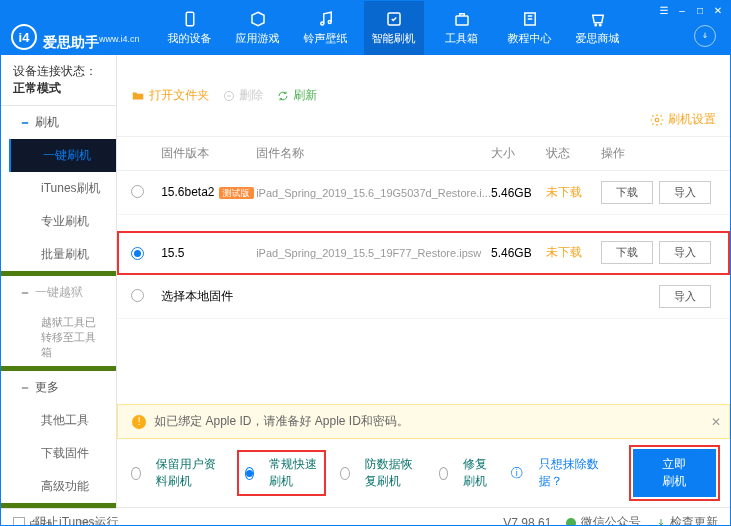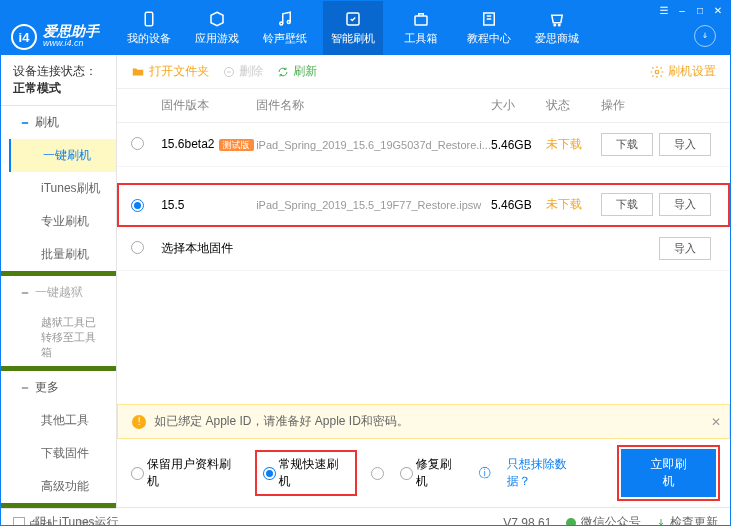--- a/index.html
+++ b/index.html
@@ -1,48 +1,48 @@
 <!DOCTYPE html>
 <html><head>
 <meta charset="utf-8">
 <style>
 *{box-sizing:border-box;margin:0;padding:0;font-family:"Microsoft YaHei",sans-serif;font-size:12px;}
 body{background:#fff;width:731px;height:526px;overflow:hidden;border:1px solid #0a7ef2;}
 .header{background:#0a7ef2;height:54px;display:flex;align-items:center;color:#fff;padding:0 10px;position:relative;}
-.logo{display:flex;align-items:flex-start;gap:6px;margin-right:20px;margin-top:18px;}
+.logo{display:flex;align-items:flex-end;gap:6px;margin-right:20px;margin-top:18px;}
 .logo-circle{width:26px;height:26px;border:2px solid #fff;border-radius:50%;display:flex;align-items:center;justify-content:center;font-weight:bold;font-size:13px;}
-.logo-txt{display:flex;flex-direction:column;line-height:1.1;font-style:italic;}
+.logo-txt{display:flex;flex-direction:row;line-height:1.1;}
 .logo-main{font-size:14px;font-weight:bold;}
 .logo-sub{font-size:9px;opacity:.9;}
 .nav{display:flex;gap:8px;flex:1;}
 .nav-item{display:flex;flex-direction:column;align-items:center;justify-content:center;width:60px;height:54px;cursor:pointer;}
 .nav-item.active{background:#0968d0;}
 .nav-icon{width:18px;height:18px;margin-bottom:3px;}
 .nav-lbl{font-size:11px;}
 .win-ctrl{position:absolute;right:6px;top:4px;display:flex;gap:6px;}
 .win-btn{width:12px;height:12px;color:#fff;cursor:pointer;font-size:10px;line-height:12px;text-align:center;}
 .dl-circle{position:absolute;right:14px;top:24px;width:22px;height:22px;border:1px solid rgba(255,255,255,.6);border-radius:50%;display:flex;align-items:center;justify-content:center;}
 .body{display:flex;height:452px;}
 .sidebar{width:155px;border-right:1px solid #e5e5e5;display:flex;flex-direction:column;}
 .status-bar{padding:8px 12px;border-bottom:1px solid #e5e5e5;font-size:11px;color:#333;}
 .status-bar b{color:#333;}
 .side-sec{border-bottom:5px solid #4d7c0f;padding-left:8px;}
 .side-head{padding:8px 12px;display:flex;align-items:center;gap:6px;color:#555;}
 .side-item{padding:8px 12px 8px 32px;color:#666;cursor:pointer;}
-.side-item.active{background:#fef9c3;color:#0a7ef2;border-left:2px solid #0a7ef2;}
+.side-item.active{background:#0f172a;color:#0a7ef2;border-left:2px solid #0a7ef2;}
 .collapse-ico{width:8px;height:8px;display:inline-block;}
 .side-small{padding:6px 12px 6px 32px;font-size:11px;color:#999;}
 .side-fill{flex:1;}
 .side-auto{padding:8px 12px;border-top:1px solid #e5e5e5;display:flex;align-items:center;gap:8px;font-size:11px;color:#666;}
 .chk{width:12px;height:12px;border:1px solid #aaa;}
 .main{flex:1;display:flex;flex-direction:column;}
 .toolbar{padding:8px 14px;display:flex;align-items:center;gap:14px;border-bottom:1px solid #eee;}
 .tb-item{display:flex;align-items:center;gap:4px;color:#666;cursor:pointer;}
 .tb-item.primary{color:#f5a623;}
-.tb-right{margin-left:auto;color:#f5a623;display:flex;align-items:center;gap:4px;}
+.tb-right{margin-left:auto;color:#f5a623;display:flex;align-items:center;gap:4px;margin-top:48px;}
 .table-head{display:flex;padding:8px 14px;font-size:11px;color:#888;border-bottom:1px solid #eee;}
 .col-radio{width:30px;}
 .col-ver{width:95px;}
 .col-name{flex:1;}
 .col-size{width:55px;}
 .col-stat{width:55px;}
 .col-act{width:115px;display:flex;gap:6px;}
 .row{display:flex;align-items:center;padding:10px 14px;border-bottom:1px solid #f5f5f5;}
 .row.highlight{outline:2px solid #e33;outline-offset:-2px;margin-top:16px;}
 .radio{width:13px;height:13px;border:1px solid #aaa;border-radius:50%;display:inline-flex;align-items:center;justify-content:center;}
@@ -50,21 +50,21 @@
 .radio.on::after{content:"";width:7px;height:7px;background:#0a7ef2;border-radius:50%;}
 .badge-beta{background:#ff8c3a;color:#fff;font-size:9px;padding:1px 4px;border-radius:2px;margin-left:4px;}
 .fname{color:#999;font-size:11px;overflow:hidden;text-overflow:ellipsis;white-space:nowrap;}
 .stat-orange{color:#f5a623;}
 .btn-sm{border:1px solid #ccc;background:#fff;padding:3px 14px;font-size:11px;color:#555;cursor:pointer;}
 .spacer{flex:1;}
 .warn-bar{background:#fffbe6;border:1px solid #ffe58f;padding:8px 14px;display:flex;align-items:center;gap:8px;font-size:11px;color:#666;position:relative;}
 .warn-ico{width:14px;height:14px;background:#faad14;border-radius:50%;color:#fff;text-align:center;line-height:14px;font-size:10px;}
 .warn-close{position:absolute;right:8px;color:#999;cursor:pointer;}
 .mode-bar{padding:10px 14px;display:flex;align-items:center;gap:16px;font-size:11px;}
-.mode-opt{display:flex;align-items:center;gap:3px;color:#000000;cursor:pointer;justify-content:space-between;}
+.mode-opt{display:flex;align-items:center;gap:15px;color:#0f766e;cursor:pointer;justify-content:space-between;}
 .mode-opt.highlight{outline:2px solid #e33;padding:4px 6px;}
 .link-blue{color:#0a7ef2;}
 .btn-primary{background:#0a7ef2;color:#ffffff;padding:7px 24px;border:none;cursor:pointer;outline:2px solid #e33;outline-offset:2px;}
 .footer{border-top:1px solid #e5e5e5;padding:6px 12px;display:flex;align-items:center;gap:10px;font-size:11px;color:#666;}
 .footer .right{margin-left:auto;display:flex;gap:14px;align-items:center;}
 svg{display:block;}
 </style>
 </head>
 <body>
 
@@ -271,20 +271,21 @@
       <div class="mode-opt">
           <span class="radio"></span>
           <span>保留用户资料刷机</span>
         </div>
       <div class="mode-opt highlight">
           <span class="radio on"></span>
           <span>常规快速刷机</span>
         </div>
       <div class="mode-opt">
           <span class="radio"></span>
+          <span>防数据恢复刷机</span>
         </div>
       <div class="mode-opt">
           <span class="radio"></span>
           <span>修复刷机</span>
         </div>
       <span class="link-blue">ⓘ</span>
       <a class="link-blue">只想抹除数据？</a>
       <div style="flex:1"></div>
       <button class="btn-primary">立即刷机</button>
     </div>

